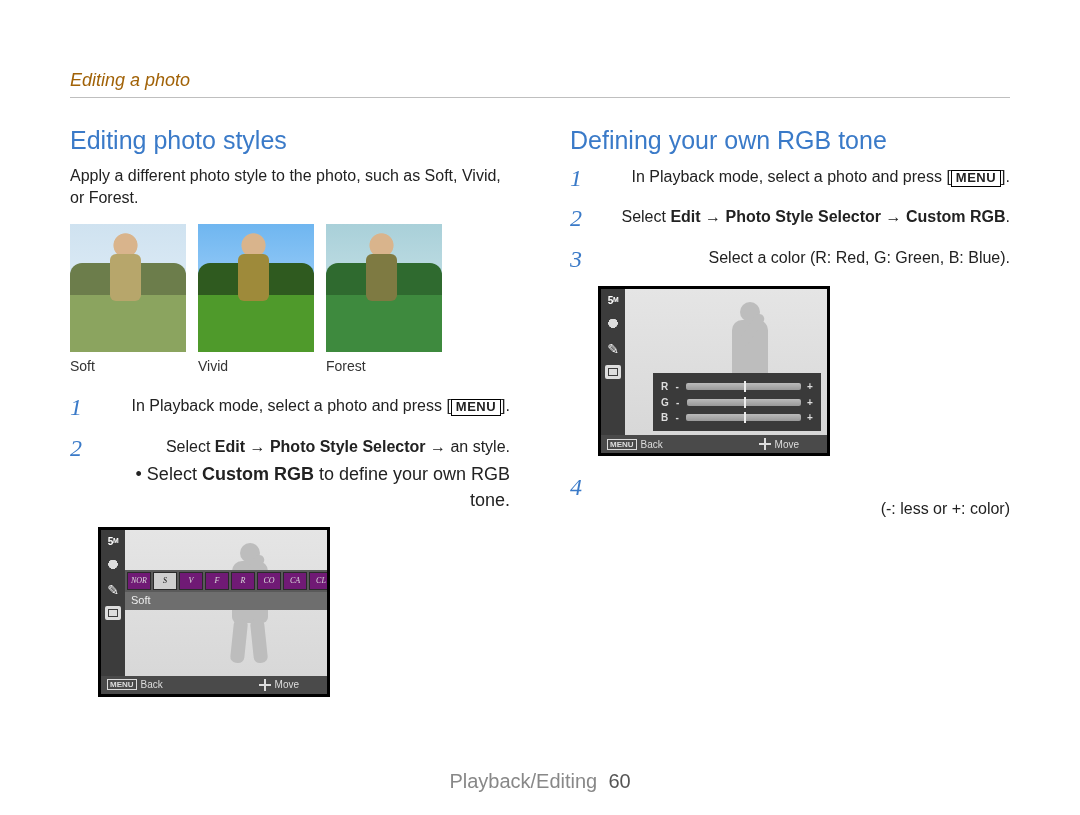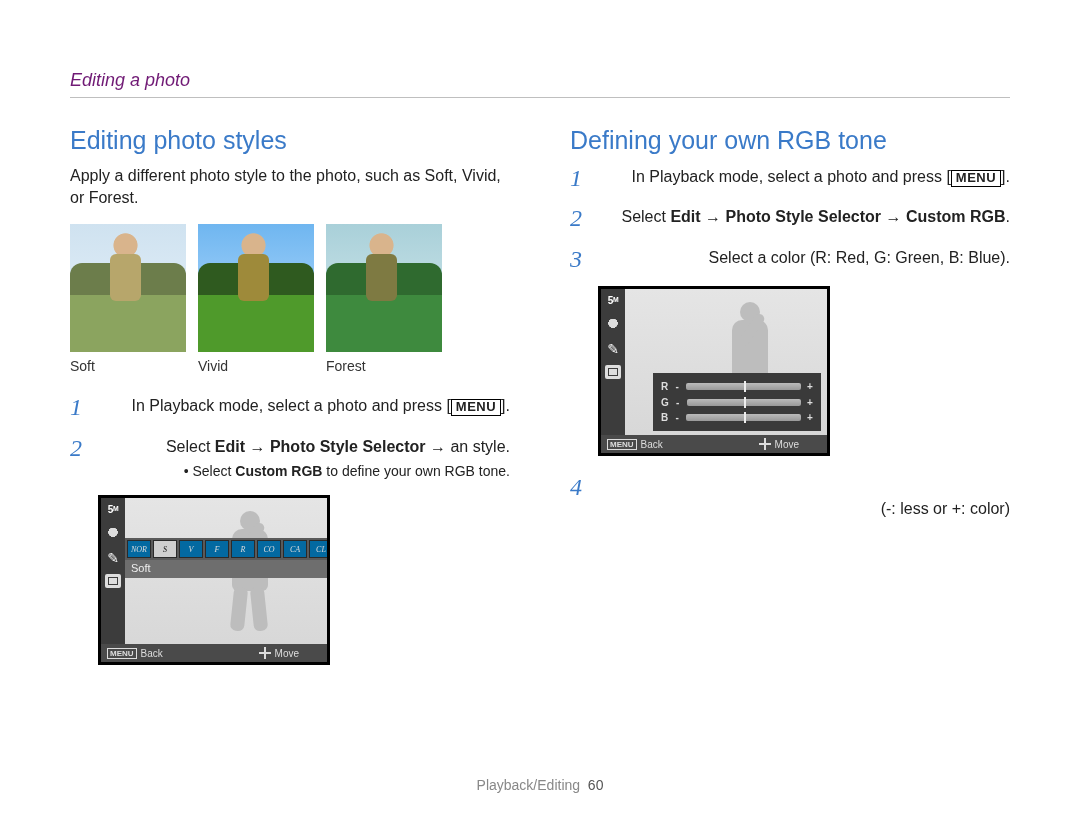--- a/index.html
+++ b/index.html
@@ -1,18 +1,18 @@
 <!DOCTYPE html>
 <html><head>
 <meta charset="utf-8">
 <style>
   * { box-sizing: border-box; margin: 0; padding: 0; }
   html, body { width: 1080px; height: 815px; background: #fff; font-family: Arial, Helvetica, sans-serif; color: #222; }
   .page { padding: 70px 70px 30px 70px; position: relative; height: 100%; }
-  .breadcrumb { color: #701a75; font-size: 18px; font-style: italic; border-bottom: 1px solid #bfbfbf; padding-bottom: 6px; margin-bottom: 28px; }
+  .breadcrumb { color: #a16207; font-size: 18px; font-style: italic; border-bottom: 1px solid #bfbfbf; padding-bottom: 6px; margin-bottom: 28px; }
   .columns { display: flex; gap: 60px; }
   .col { flex: 1 1 50%; min-width: 0; }
   h2.section-title { color: #3a7ac8; font-weight: 400; font-size: 25px; margin-bottom: 10px; }
   .intro { font-size: 16px; line-height: 1.35; margin-bottom: 16px; }
   .thumbs { display: flex; gap: 12px; margin-bottom: 6px; }
   .thumb { width: 116px; height: 128px; position: relative; overflow: hidden; }
   .sky { position:absolute; inset:0; }
   .grass { position:absolute; bottom:0; left:0; right:0; height:45%; }
   .bush { position:absolute; bottom:40%; left:0; right:0; height:30%; border-radius: 12px 12px 0 0; }
   .person { position:absolute; top:6%; left:18%; width:60%; height:70%; background: radial-gradient(circle at 50% 15%, #d9b48c 0 14%, transparent 15%); }
@@ -31,56 +31,56 @@
   .forest .grass { background:#3e8a3e; }
   .forest .torso { background:#7e7a42; }
   .thumb-labels { display:flex; gap:12px; margin-bottom: 20px; }
   .thumb-labels span { width:116px; font-size:14px; color:#333; }
   .steps { list-style:none; }
   .steps > li { display:flex; gap:12px; margin-bottom:14px; font-size:16px; line-height:1.45; }
   .stepnum { color:#3a7ac8; font-style: italic; font-family: Georgia, 'Times New Roman', serif; font-size:24px; font-weight:400; width:20px; flex:0 0 20px; text-align:left; line-height:1.1; }
   .stepbody { flex:1;text-align:right; }
   .menu-badge { display:inline-block; border:1.5px solid #000; padding:0 4px 1px; font-weight:700; font-size:13px; letter-spacing:0.5px; vertical-align: baseline; line-height:1.1; }
   .arrow { font-family: Arial; }
-  .sub { font-size:14px; margin-top:3px; }
+  .sub { font-size:18px; margin-top:3px; }
   .sub::before { content:"•  "; }
   b { font-weight:700; }
   .lcd { width:232px; height:170px; border:3px solid #000; margin:10px 0 0 28px; position:relative; background:#fff; overflow:hidden; }
   .lcd .leftbar { position:absolute; left:0; top:0; bottom:0; width:24px; background:#3c3c3c; display:flex; flex-direction:column; align-items:center; padding-top:4px; gap:8px; }
   .ic { width:18px; height:16px; color:#fff; font-size:10px; text-align:center; line-height:16px; position:relative; }
   .ic.size::after{content:"5ᴹ"; font-weight:700;}
   .ic.mic { background: radial-gradient(circle at 50% 40%, #ddd 0 35%, #3c3c3c 36%); border-radius:50%; }
   .ic.pencil::after{content:"✎"; font-size:14px;}
   .ic.card { background:#ddd; border-radius:2px; height:14px; width:16px; }
   .ic.card::after{content:""; position:absolute; left:3px; top:3px; right:3px; bottom:3px; border:1px solid #3c3c3c;}
   .lcd .scene { position:absolute; left:24px; right:0; top:0; bottom:0; background: linear-gradient(#e5e5e5,#d6d6d6); }
   .sil { position:absolute; left:46%; top:8%; width:70px; height:130px; }
   .sil .head{position:absolute; left:22px; top:0; width:20px; height:20px; background:#bdbdbd; border-radius:50%;}
   .sil .body{position:absolute; left:14px; top:18px; width:36px; height:62px; background:#bdbdbd; border-radius:10px 10px 6px 6px;}
   .sil .arm{position:absolute; left:40px; top:10px; width:10px; height:36px; background:#bdbdbd; border-radius:5px; transform:rotate(35deg); transform-origin: top left;}
   .sil .leg{position:absolute; top:76px; width:14px; height:44px; background:#bdbdbd; border-radius:6px;}
   .sil .leg.l{left:14px; transform:rotate(6deg);}
   .sil .leg.r{left:34px; transform:rotate(-6deg);}
   .style-strip { position:absolute; left:24px; right:0; top:40px; height:22px; background:#5a5a5a; display:flex; align-items:center; padding-left:2px; gap:2px;}
-  .chip { flex:0 0 24px; height:18px; background:#0369a1; color:#ddd; font-size:8px; font-family: Georgia, serif; font-style: italic; display:flex; align-items:center; justify-content:center; border:1px solid #2a2a2a;}
+  .chip { flex:0 0 24px; height:18px; background:#701a75; color:#ddd; font-size:8px; font-family: Georgia, serif; font-style: italic; display:flex; align-items:center; justify-content:center; border:1px solid #2a2a2a;}
   .chip.sel{background:#cfcfcf; color:#111;}
   .style-label { position:absolute; left:24px; right:0; top:62px; height:18px; background:#6e6e6e; color:#eee; font-size:11px; padding:2px 6px;}
   .lcd-footer { position:absolute; left:0; right:0; bottom:0; height:18px; background:#4a4a4a; color:#ddd; font-size:10px; display:flex; align-items:center; padding-left:6px;}
   .lcd-footer .mini-menu{font-weight:700; font-size:8px; border:1px solid #ddd; padding:0 2px; margin-right:4px;}
   .lcd-footer .spacer{flex:1;}
   .lcd-footer .move-ic{display:inline-block; width:12px; height:12px; position:relative; margin-right:4px;}
   .lcd-footer .move-ic::before, .lcd-footer .move-ic::after{content:""; position:absolute; background:#ddd;}
   .lcd-footer .move-ic::before{left:5px; top:0; width:2px; height:12px;}
   .lcd-footer .move-ic::after{top:5px; left:0; width:12px; height:2px;}
   .rgb-panel { position:absolute; left:52px; right:6px; bottom:22px; height:58px; background:#3a3a3a; padding:6px 8px; display:flex; flex-direction:column; justify-content:space-around;}
   .rgb-row { display:flex; align-items:center; gap:6px; color:#ddd; font-size:10px; font-weight:700;}
   .rgb-row .minus, .rgb-row .plus{width:6px; text-align:center;}
   .rgb-row .bar{flex:1; height:7px; background:linear-gradient(#bbb,#999); position:relative; border-radius:2px;}
   .rgb-row .bar::after{content:""; position:absolute; left:50%; top:-2px; width:2px; height:11px; background:#eee;}
-  .footer { position:absolute; left:0; right:0; bottom:22px; text-align:center; font-size:14px; color:#555;}
+  .footer { position:absolute; left:0; right:0; bottom:22px; text-align:center; font-size:20px; color:#555;}
   .footer .sec{color:#888;}
   .lcd.rgb { margin-top:14px; }
 </style>
 </head>
 <body>
 
 <div class="page">
   <div class="breadcrumb">Editing a photo</div>
 
   <div class="columns">

